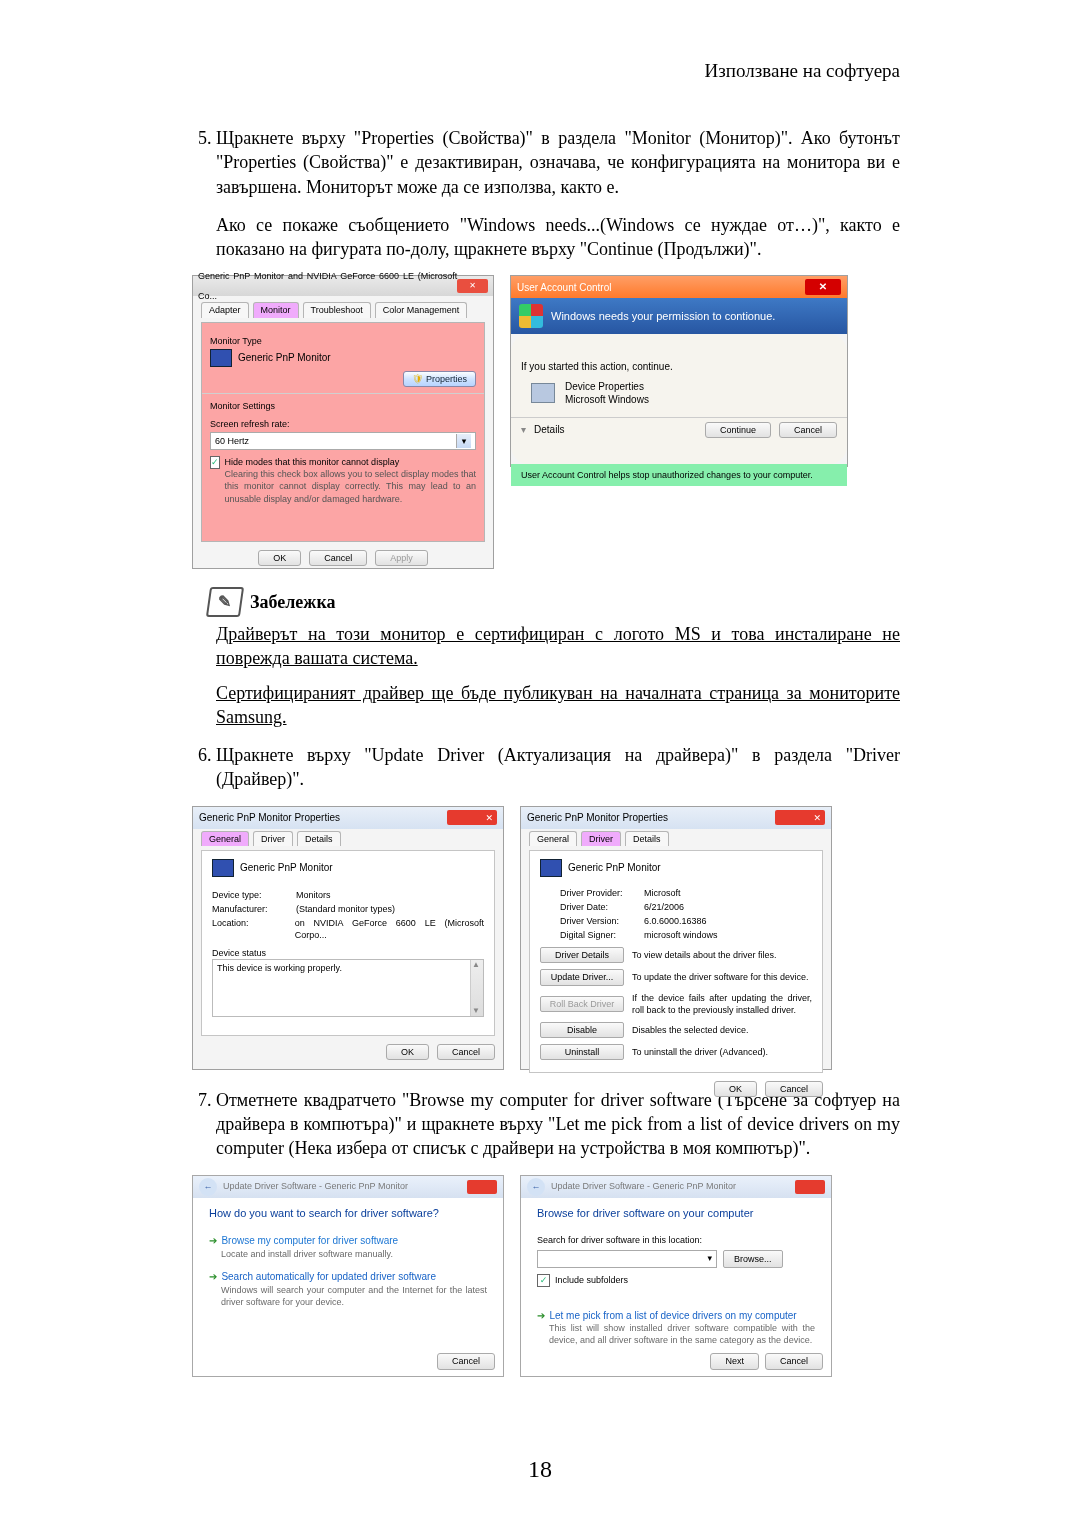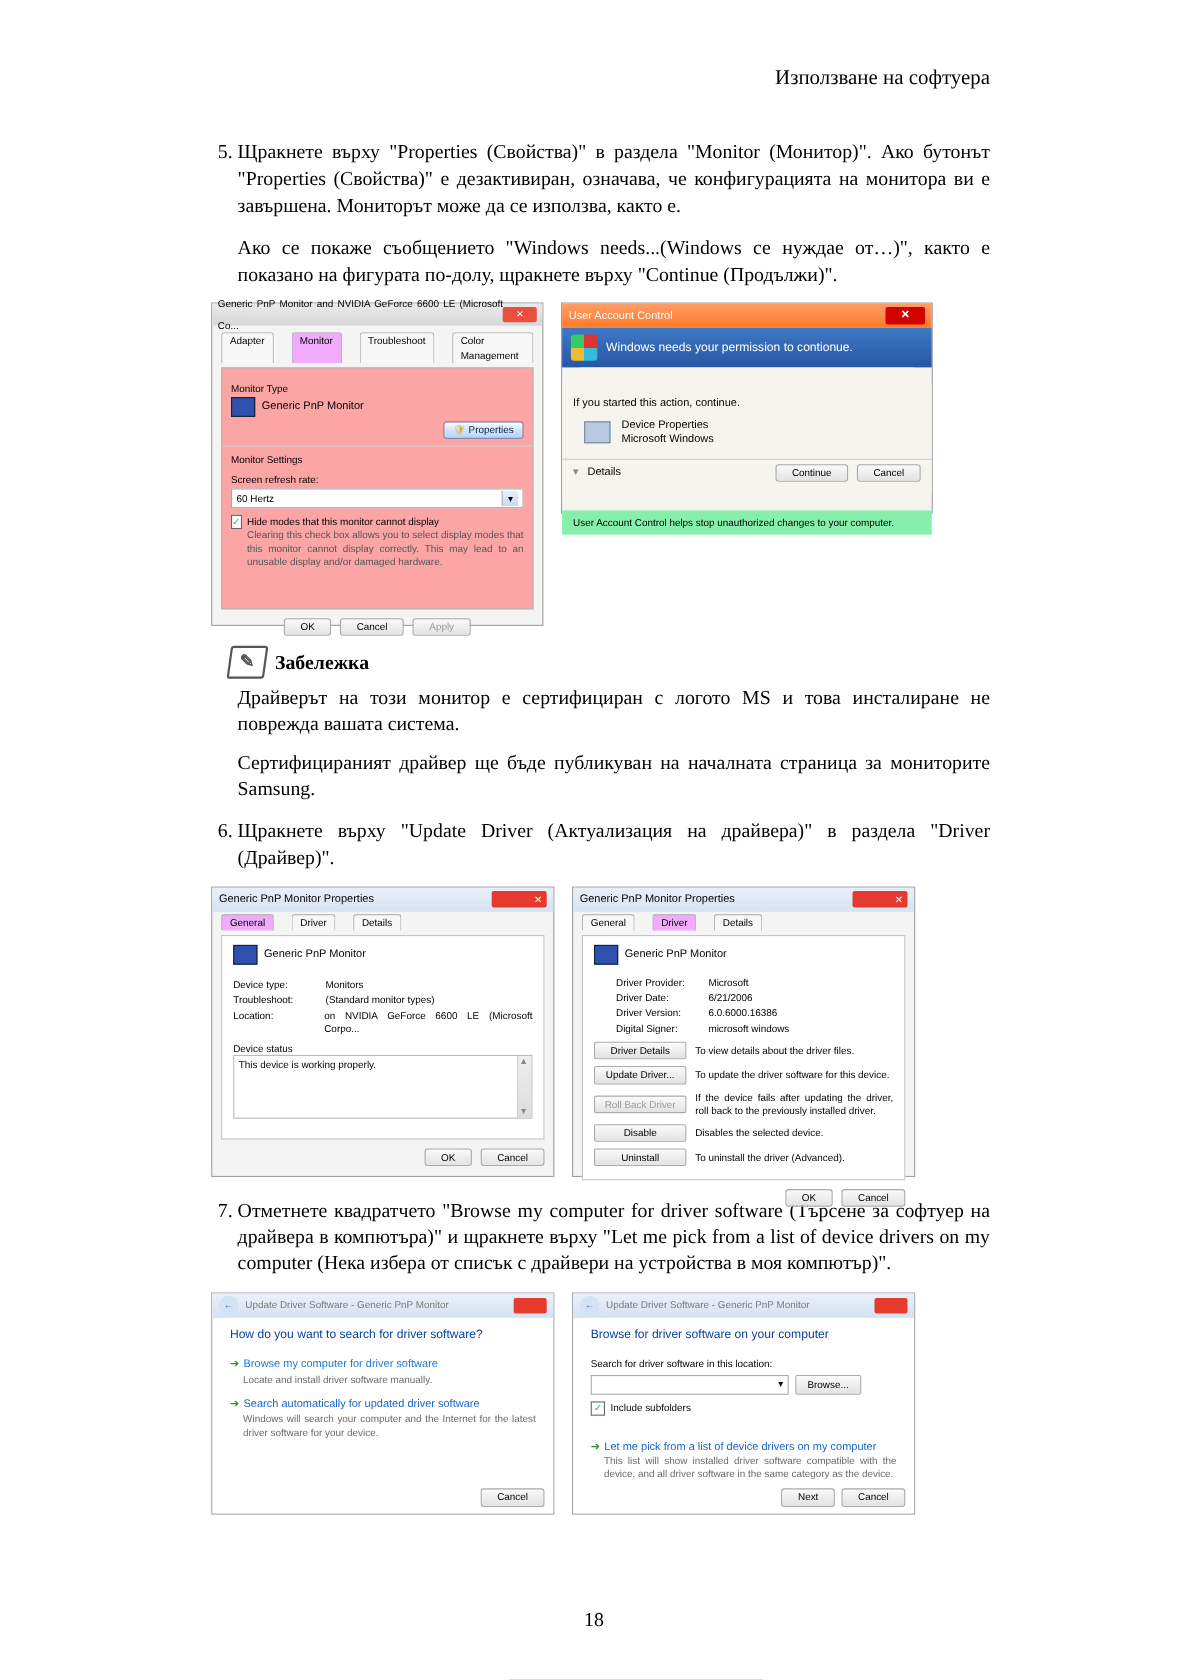--- a/index.html
+++ b/index.html
@@ -20,21 +20,21 @@
   .header-title {
     text-align: right;
     font-size: 19px;
     margin-bottom: 44px;
   }
   .page-num {
     position: absolute;
     bottom: 44px;
     left: 0; right: 0;
     text-align: center;
-    font-size: 18px;
+    font-size: 24px;
   }
 
   ol.steps {
     list-style: decimal;
     margin: 0;
     padding-left: 36px;
     font-size: 18px;
     line-height: 1.35;
   }
   ol.steps > li {
@@ -63,21 +63,21 @@
   
   .set1-left { width: 300px; height: 292px; }
   .s1l-title {
     height: 20px; line-height: 20px;
     background: linear-gradient(#eaeaea,#d7d7d7);
     padding: 0 5px; font-size: 9px;
     display:flex; align-items:center; justify-content:space-between;
   }
   .s1l-close { width:32px; height:14px; background:#e94f3f; color:#fff; text-align:center; font-size:8px; line-height:14px; border-radius:2px; }
   .s1l-body { padding: 6px 8px 4px 8px; }
-  .tabs { display:flex; gap:16px; margin-bottom:4px; }
+  .tabs { display:flex; gap:4px; margin-bottom:4px; }
   .tab {
     border:1px solid #b5b5b5; border-bottom:none;
     padding:1px 7px; background:#f7f7f7; font-size:9px; border-radius:3px 3px 0 0;
   }
   .tab.active { background:#f0abfc; font-weight:normal; }
   .tabpanel { border:1px solid #b5b5b5; background:#fca5a5; padding:6px 8px; }
   .minirow { display:flex; align-items:center; gap:6px; margin-bottom:4px; }
   .mon-icon { width:20px; height:16px; background:#3050b0; border:1px solid #123; }
   .btn-gradient {
     border:1px solid #88a; border-radius:3px;
@@ -122,21 +122,21 @@
   .hr { border-top:1px solid #ccc; margin:4px -10px; }
 
   
   .note-head { display:flex; align-items:center; gap:8px; margin: 18px 0 4px -8px; font-size:18px; font-weight:bold; }
   .note-icon {
     width:30px; height:26px; border:2px solid #555; border-radius:3px;
     display:flex; align-items:center; justify-content:center;
     transform: skewX(-8deg);
   }
   .note-icon::after { content:"✎"; font-size:16px; color:#555; transform: skewX(8deg); }
-  .note-p { font-size:18px; text-align:justify; margin:6px 0 12px 0; line-height:1.3; }
+  .note-p { font-size:18px; text-align:justify; margin:6px 0 12px 0; line-height:1.3;text-decoration:underline; }
 
   
   .set2-left, .set2-right { width: 310px; height: 262px; background:#f4f4f4; }
   .s2-title {
     height: 22px; display:flex; align-items:center; justify-content:space-between;
     background: linear-gradient(#e8eff8,#d6e2f2);
     padding:0 6px; font-size:10px;
   }
   .s2-wbtn { width:50px; height:15px; background:#e63a2e; border-radius:2px; display:flex; align-items:center; justify-content:flex-end; padding-right:4px; box-sizing:border-box;}
   .s2-wbtn span { color:#fff; font-size:9px; margin-left:3px; }
@@ -305,21 +305,21 @@
               <div class="minirow">
                 <div class="mon-icon"></div>
                 <span>Generic PnP Monitor</span>
               </div>
               <div style="height:6px;"></div>
               <div class="kv">
                   <div class="k">Device type:</div>
                   <div>Monitors</div>
                 </div>
               <div class="kv">
-                  <div class="k">Troubleshoot:</div>
+                  <div class="k">Manufacturer:</div>
                   <div>(Standard monitor types)</div>
                 </div>
               <div class="kv">
                   <div class="k">Location:</div>
                   <div>on NVIDIA GeForce 6600 LE (Microsoft Corpo...</div>
                 </div>
               <div class="group-label">Device status</div>
               <div class="txtbox">
                 <span>This device is working properly.</span>
                 <div class="sb"></div>

